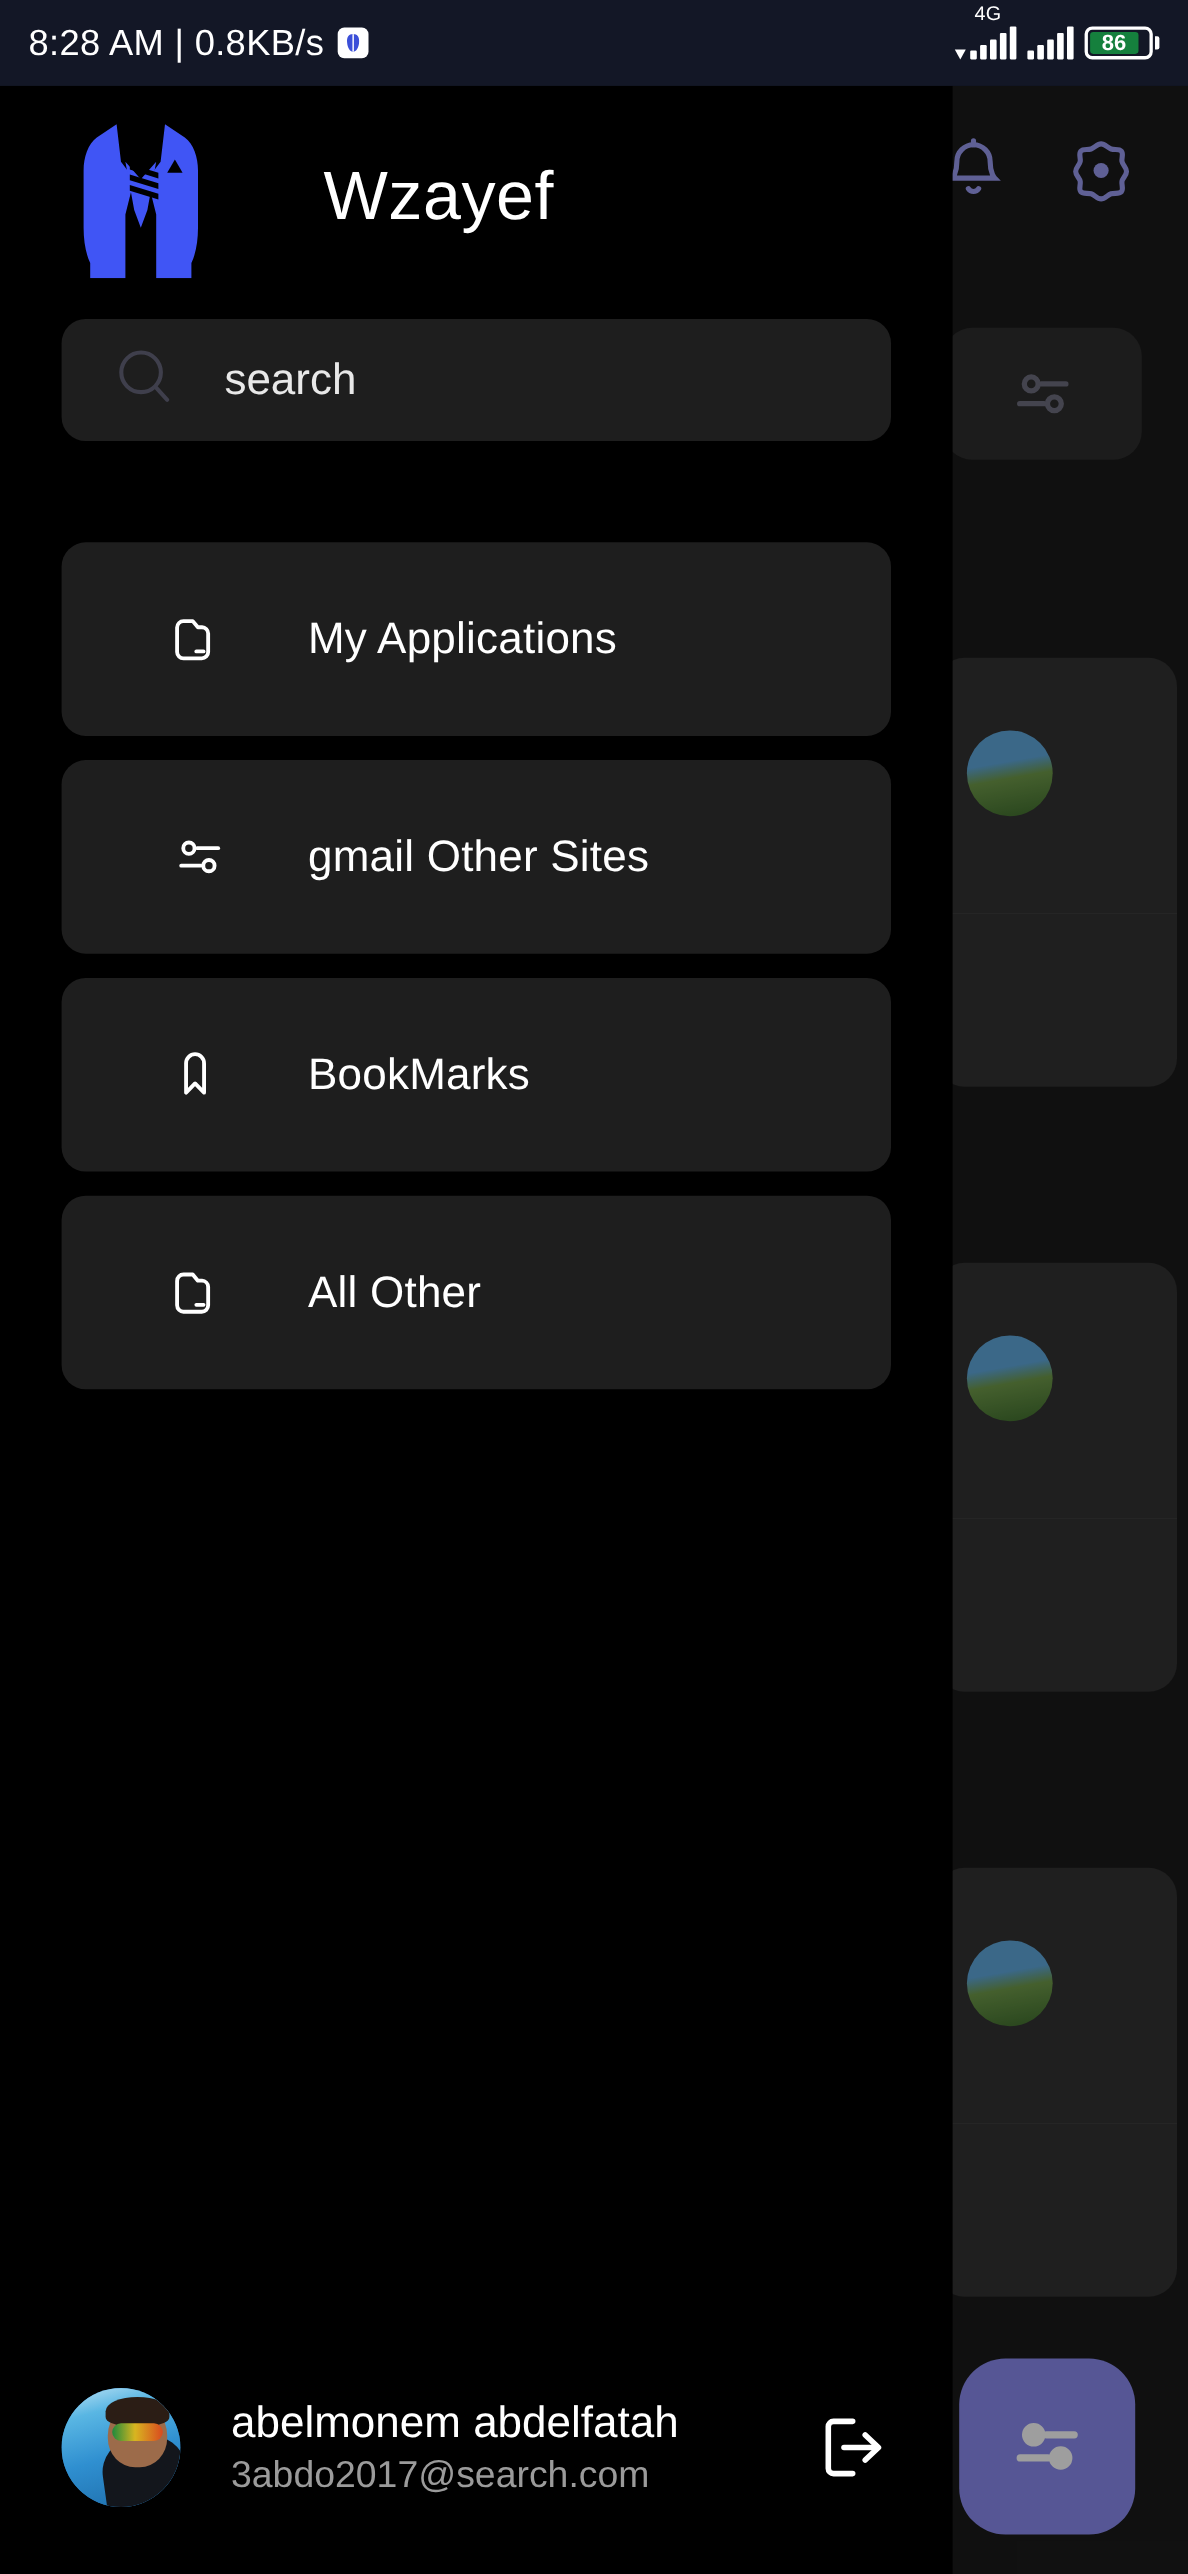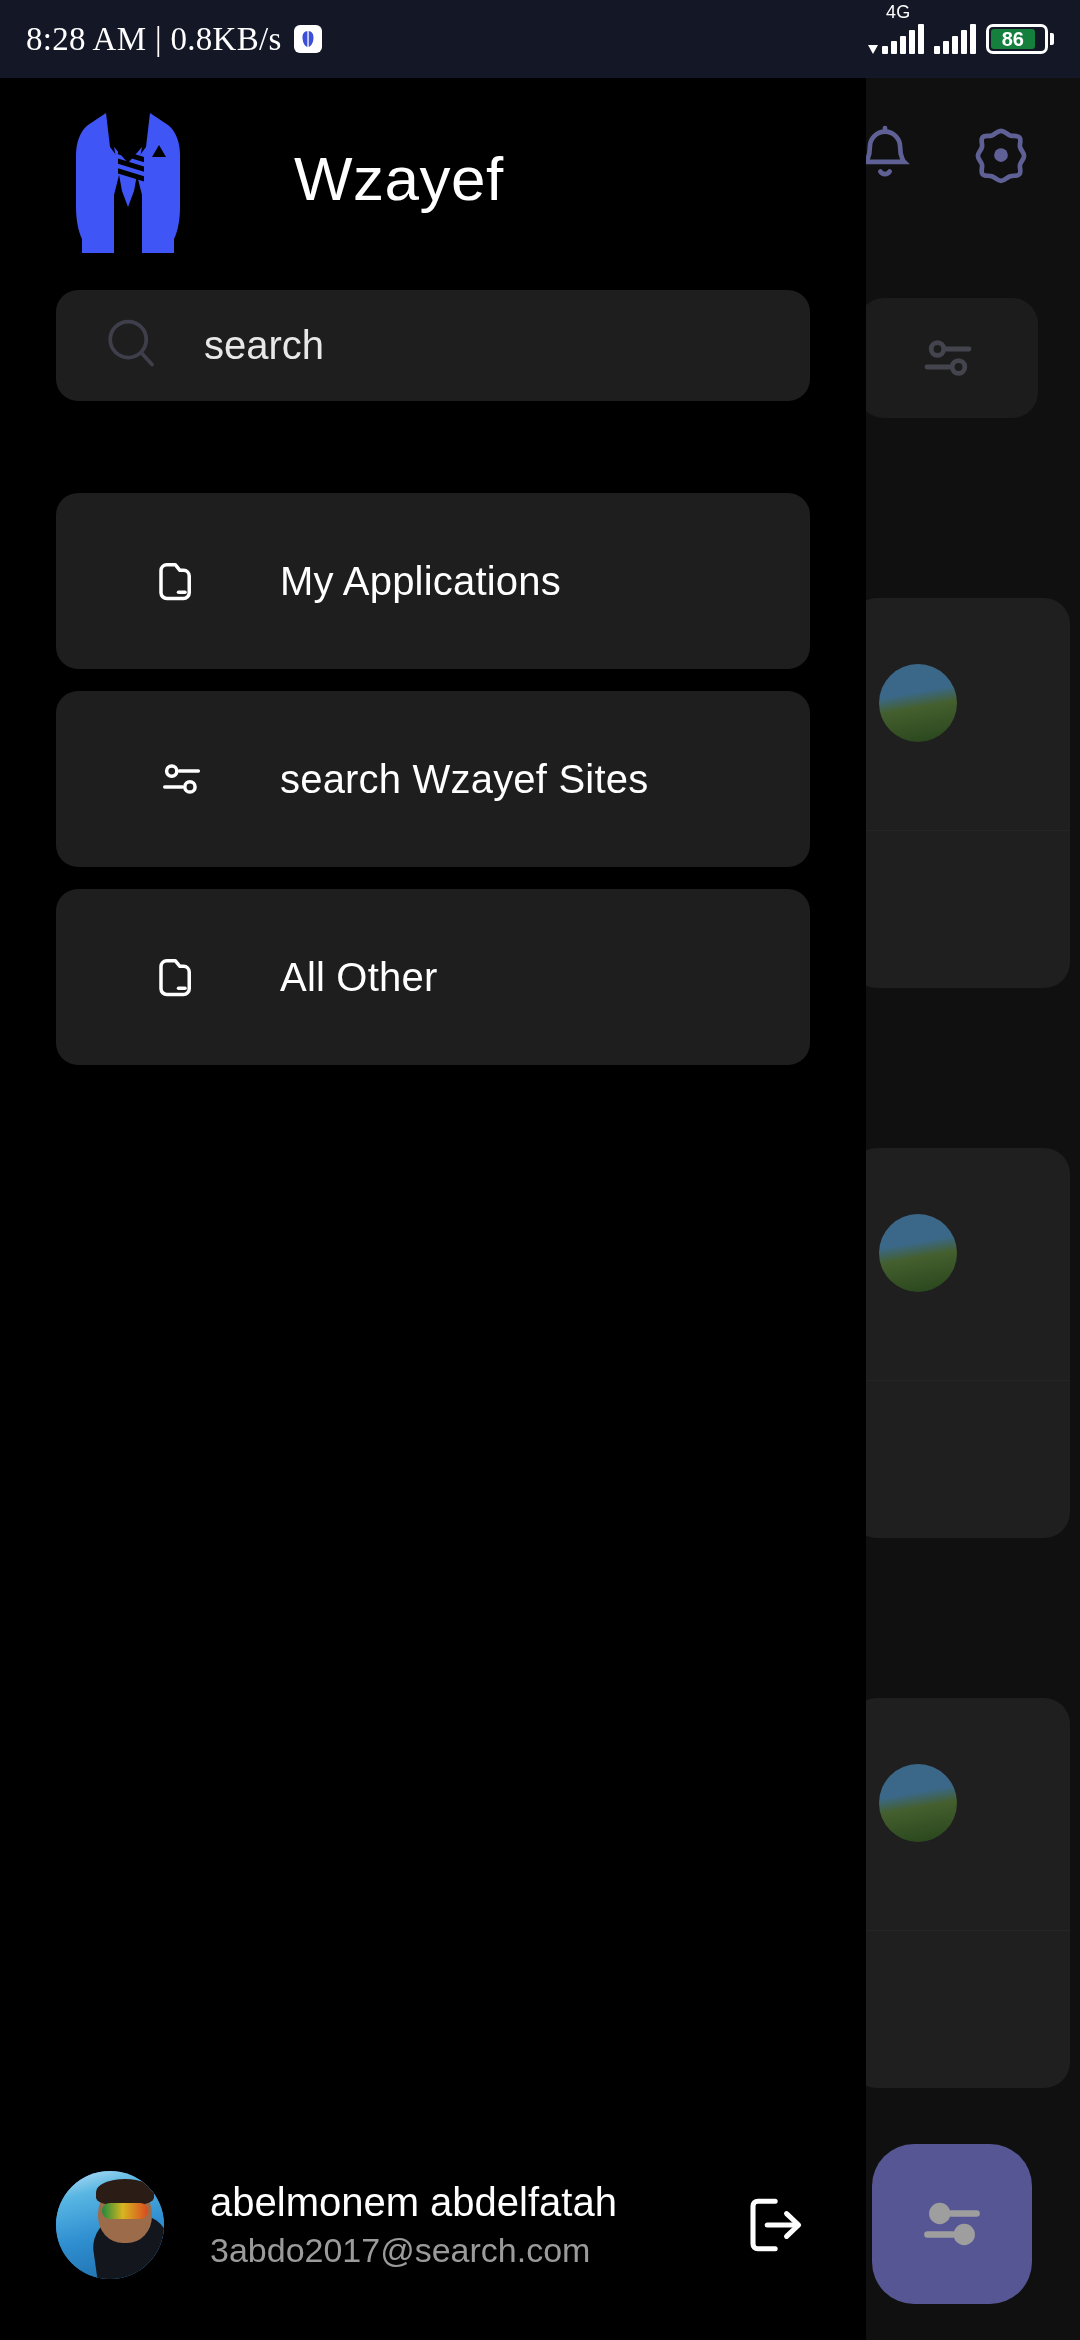--- a/index.html
+++ b/index.html
@@ -22,21 +22,21 @@
     width:1080px; height:78px;
     background:#131726;
     display:flex; align-items:center;
     justify-content:space-between;
     padding:0 26px 0 26px;
     z-index:60;
   }
   .sb-left { display:flex; align-items:center; gap:12px; }
   .sb-clock {
     color:#fff; font-size:33px; letter-spacing:.3px;
-    font-family:Liberation Serif, serif;
+    font-family:Liberation Sans, sans-serif;
   }
   .sb-badge {
     width:28px; height:28px; border-radius:6px;
     background:#fff; display:flex; align-items:center;
     justify-content:center;
   }
   .sb-right { display:flex; align-items:flex-end; gap:10px; }
   .net-group { position:relative; display:flex; }
   .g4 {
     position:absolute; top:-22px; left:4px;
@@ -402,23 +402,31 @@
 
       <div class="menu-item">
         <span class="mi-icon">
           <svg width="56" height="56" viewBox="0 0 24 24" fill="none" stroke="#fff" stroke-width="1.5" stroke-linecap="round">
             <circle cx="7.6" cy="8.6" r="2.2"></circle>
               <line x1="10.8" y1="8.6" x2="19" y2="8.6"></line>
             <circle cx="15.4" cy="15.4" r="2.2"></circle>
               <line x1="4.6" y1="15.4" x2="12.2" y2="15.4"></line>
           </svg>
         </span>
-        <span class="mi-label">search Wzayef Sites</span>
-      </div>
-
+        <span class="mi-label">gmail Other Sites</span>
+      </div>
+
+      <div class="menu-item">
+        <span class="mi-icon">
+          <svg width="56" height="56" viewBox="0 0 24 24" fill="none" stroke="#fff" stroke-width="1.5" stroke-linejoin="round">
+            <path d="M6.5 7.5a3.5 3.5 0 0 1 7 0V19l-3.5-3.6L6.5 19z"></path>
+          </svg>
+        </span>
+        <span class="mi-label">BookMarks</span>
+      </div>
 
       <div class="menu-item">
         <span class="mi-icon">
           <svg width="56" height="56" viewBox="0 0 24 24" fill="none" stroke="#fff" stroke-width="1.5" stroke-linejoin="round">
             <path d="M3 7.5a2.5 2.5 0 0 1 2.5-2.5h3.6l2 2.4h1.6a2.5 2.5 0 0 1 2.4 2.4V17a2.5 2.5 0 0 1-2.5 2.5h-7A2.5 2.5 0 0 1 3 17z"></path>
             <line x1="10.5" y1="16.8" x2="13.3" y2="16.8" stroke-linecap="round"></line>
           </svg>
         </span>
         <span class="mi-label">All Other</span>
       </div>

